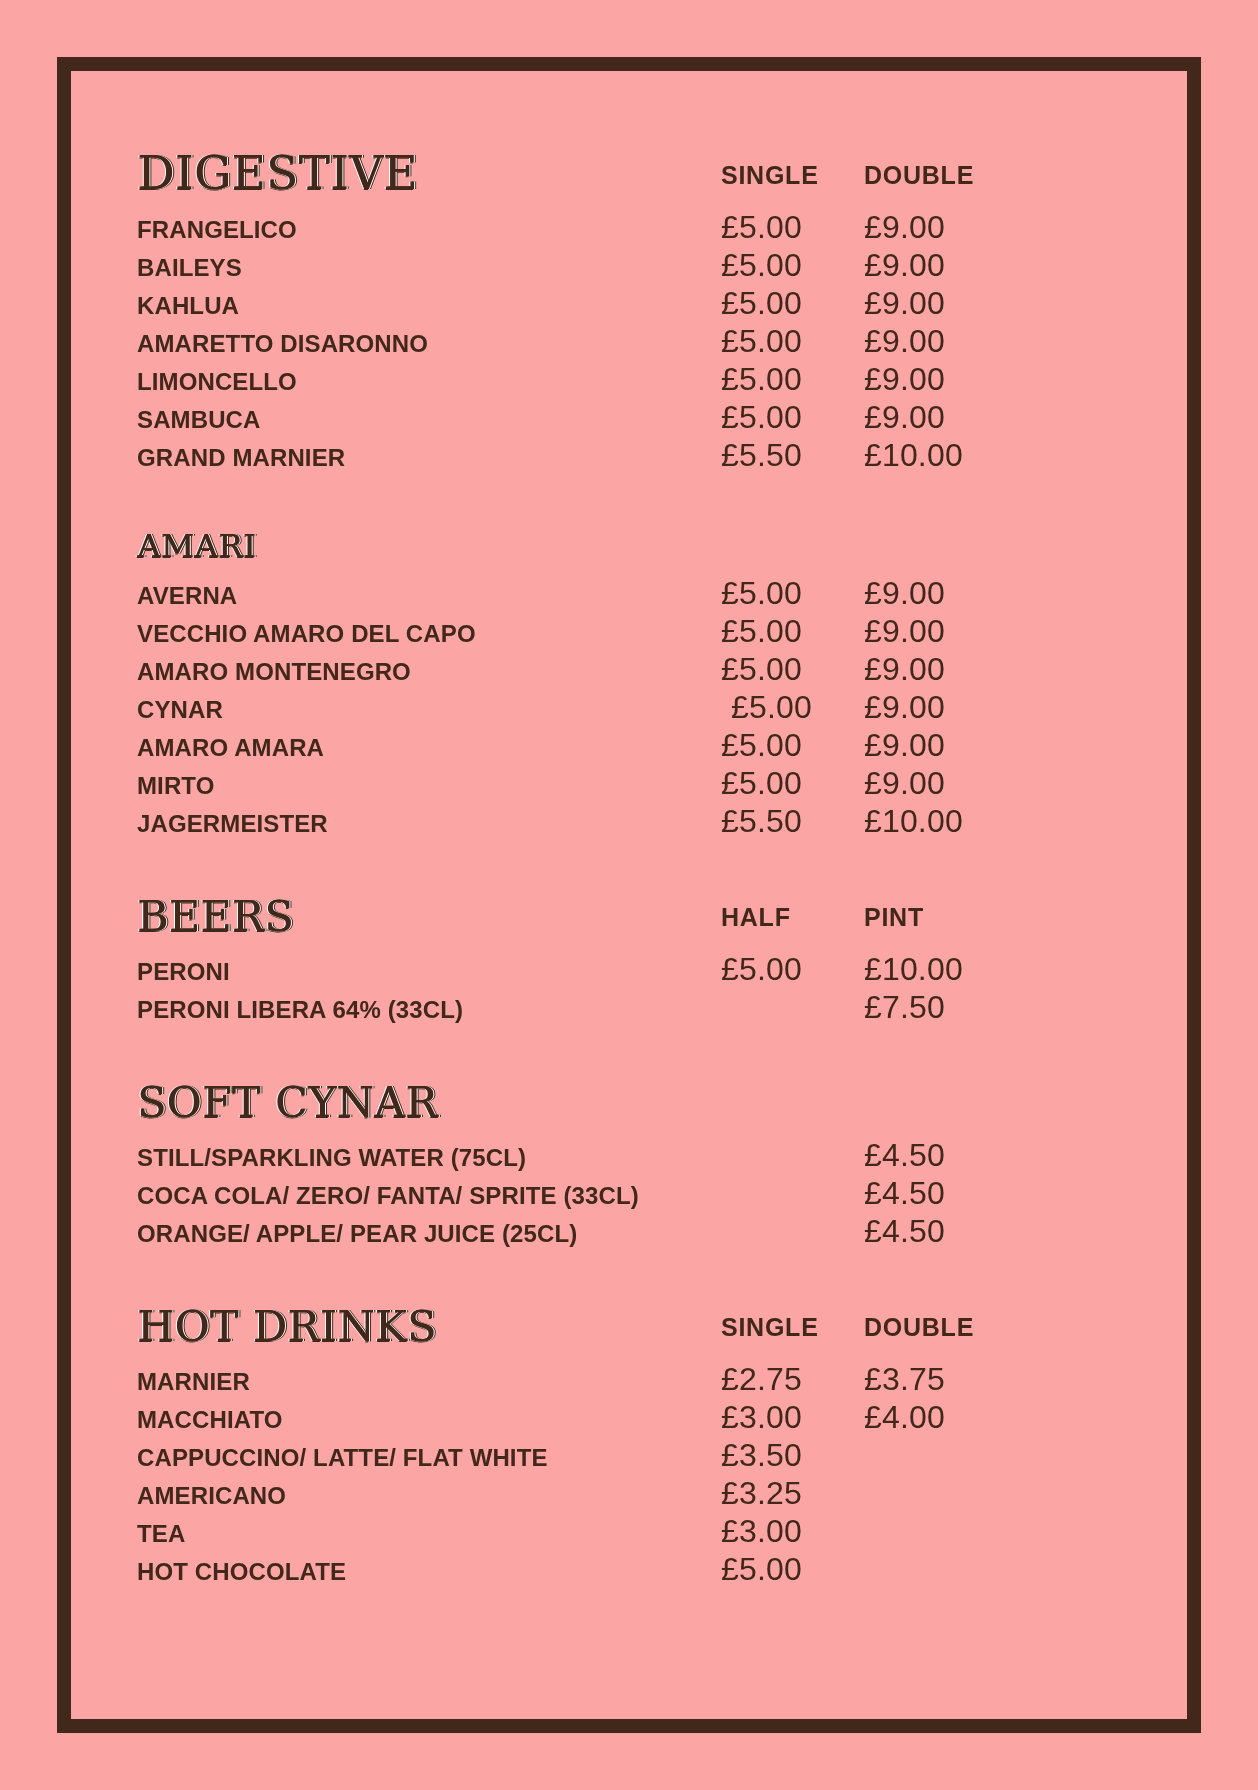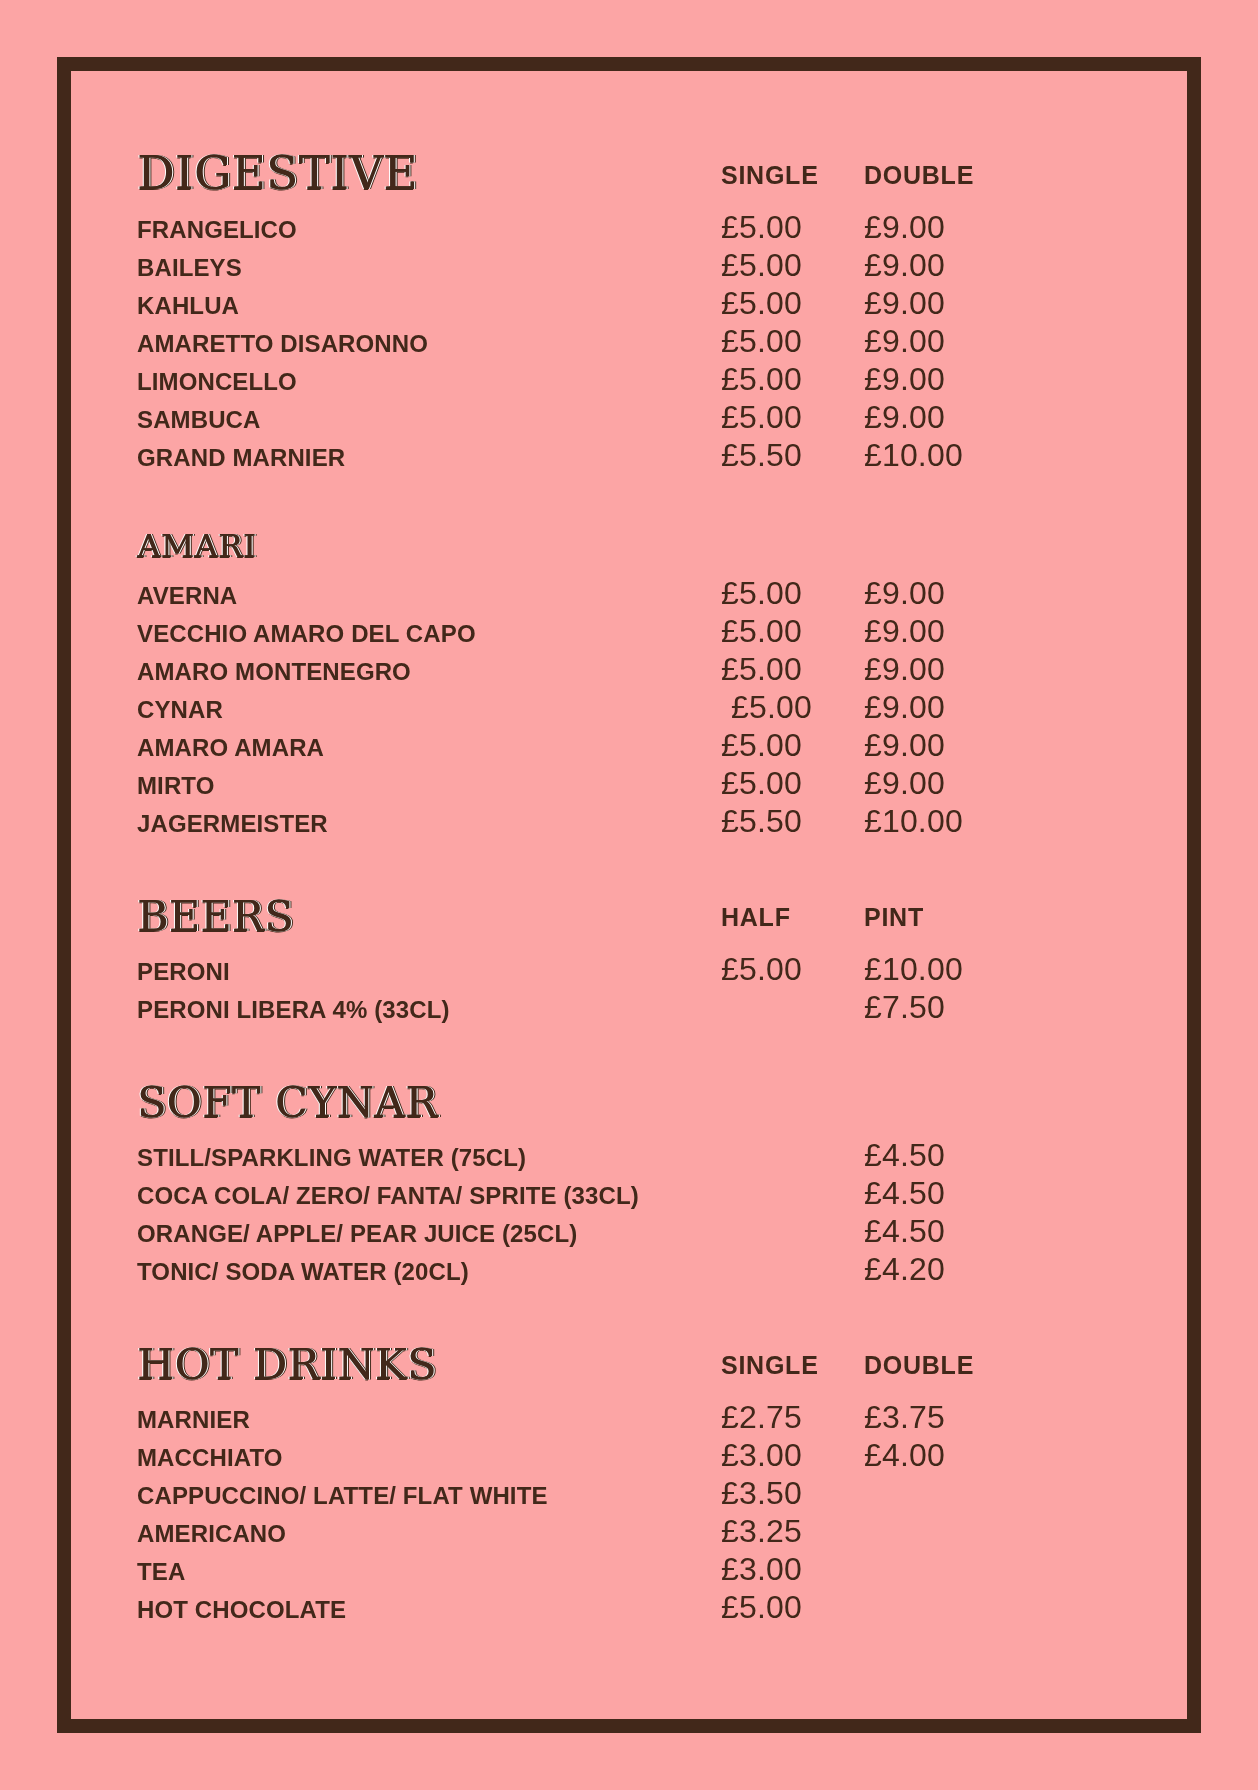--- a/index.html
+++ b/index.html
@@ -229,21 +229,21 @@
             <div class="col-label c2">PINT</div>
           </div>
         </div>
         <div class="items">
           <div class="item-row">
             <div class="item-name">PERONI</div>
             <div class="item-price p1">£5.00</div>
             <div class="item-price p2">£10.00</div>
           </div>
           <div class="item-row">
-            <div class="item-name">PERONI LIBERA 4% (33CL)</div>
+            <div class="item-name">PERONI LIBERA 64% (33CL)</div>
             <div class="item-price p1"></div>
             <div class="item-price p2">£7.50</div>
           </div>
         </div>
       </div>
       <div class="sec-gap-md"></div>
       <div class="section">
         <div class="section-head-row">
           <div class="section-title-cell">
             <div class="section-heading" style="font-size: 42px;">SOFT CYNAR</div>
@@ -262,25 +262,20 @@
           <div class="item-row">
             <div class="item-name">COCA COLA/ ZERO/ FANTA/ SPRITE (33CL)</div>
             <div class="item-price p1"></div>
             <div class="item-price p2">£4.50</div>
           </div>
           <div class="item-row">
             <div class="item-name">ORANGE/ APPLE/ PEAR JUICE (25CL)</div>
             <div class="item-price p1"></div>
             <div class="item-price p2">£4.50</div>
           </div>
-          <div class="item-row">
-            <div class="item-name">TONIC/ SODA WATER (20CL)</div>
-            <div class="item-price p1"></div>
-            <div class="item-price p2">£4.20</div>
-          </div>
         </div>
       </div>
       <div class="sec-gap-md"></div>
       <div class="section">
         <div class="section-head-row">
           <div class="section-title-cell">
             <div class="section-heading" style="font-size: 42px;">HOT DRINKS</div>
           </div>
           <div class="col-labels">
             <div class="col-label c1">SINGLE</div>

